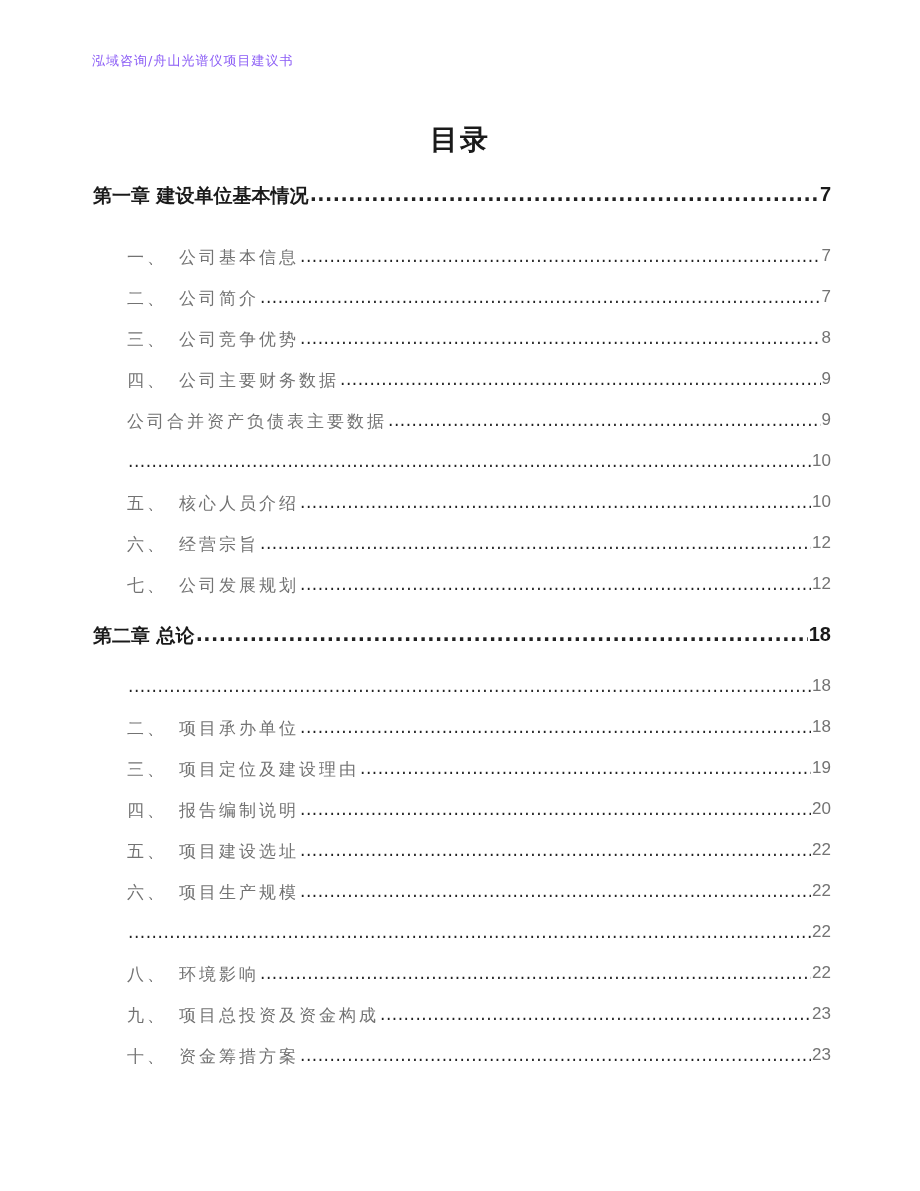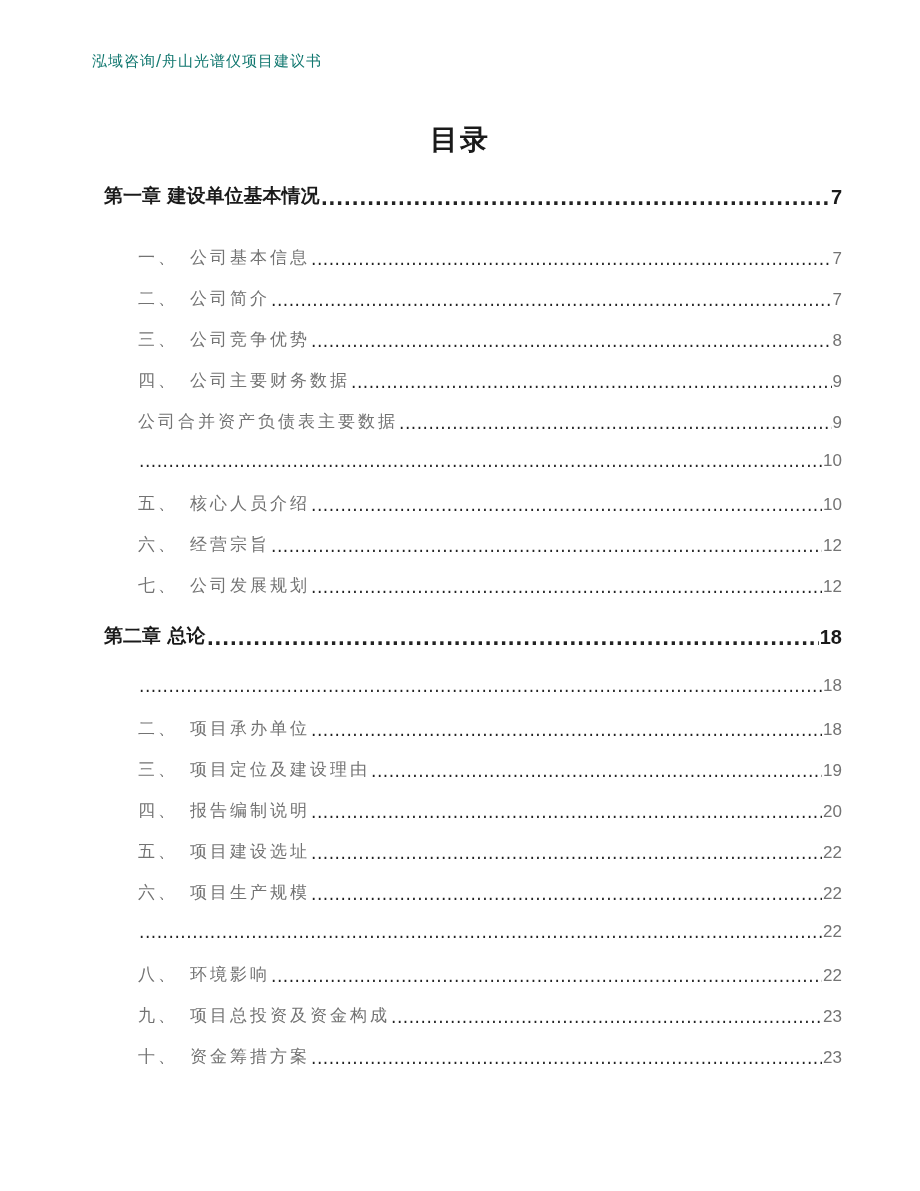--- a/index.html
+++ b/index.html
@@ -1,23 +1,23 @@
 <!DOCTYPE html>
 <html><head>
 <meta charset="utf-8">
 <style>
   html, body { margin: 0; padding: 0; background: #ffffff; }
   body { width: 920px; height: 1191px; position: relative; overflow: hidden;
          font-family: "DejaVu Sans", "Liberation Sans", sans-serif; color: #1a1a1a; }
-  .header { position: absolute; left: 92px; top: 52px; font-size: 15px; color: #0f766e;
+  .header { position: absolute; left: 92px; top: 52px; font-size: 13px; color: #8b5cf6;
             letter-spacing: 1px; }
   .toc-title { position: absolute; left: 0; right: 0; top: 121px; text-align: center;
                font-size: 28px; font-weight: bold; letter-spacing: 2px; }
   .toc { position: absolute; left: 92px; width: 738px; top: 0; }
-  .row { position: absolute; left: 12px; width: 738px; display: flex; align-items: flex-end;
+  .row { position: absolute; left: 1px; width: 738px; display: flex; align-items: flex-start;
          white-space: nowrap; }
   .row .label { flex: 0 0 auto; }
   .row .dots { flex: 1 1 auto; overflow: hidden; margin: 0 1px;
                color: #222; }
   .row .dots::after { content: "......................................................................................................................................................................................................................................"; letter-spacing: 0.5px; }
   .row .page { flex: 0 0 auto; font-family: "Liberation Sans", sans-serif; }
   .chapter { font-size: 19px; font-weight: bold; }
   .chapter .dots { font-weight: bold; }
   .chapter .page { font-size: 20px; font-weight: bold; }
   .section { font-size: 17px; letter-spacing: 3px; color: #737373; }

